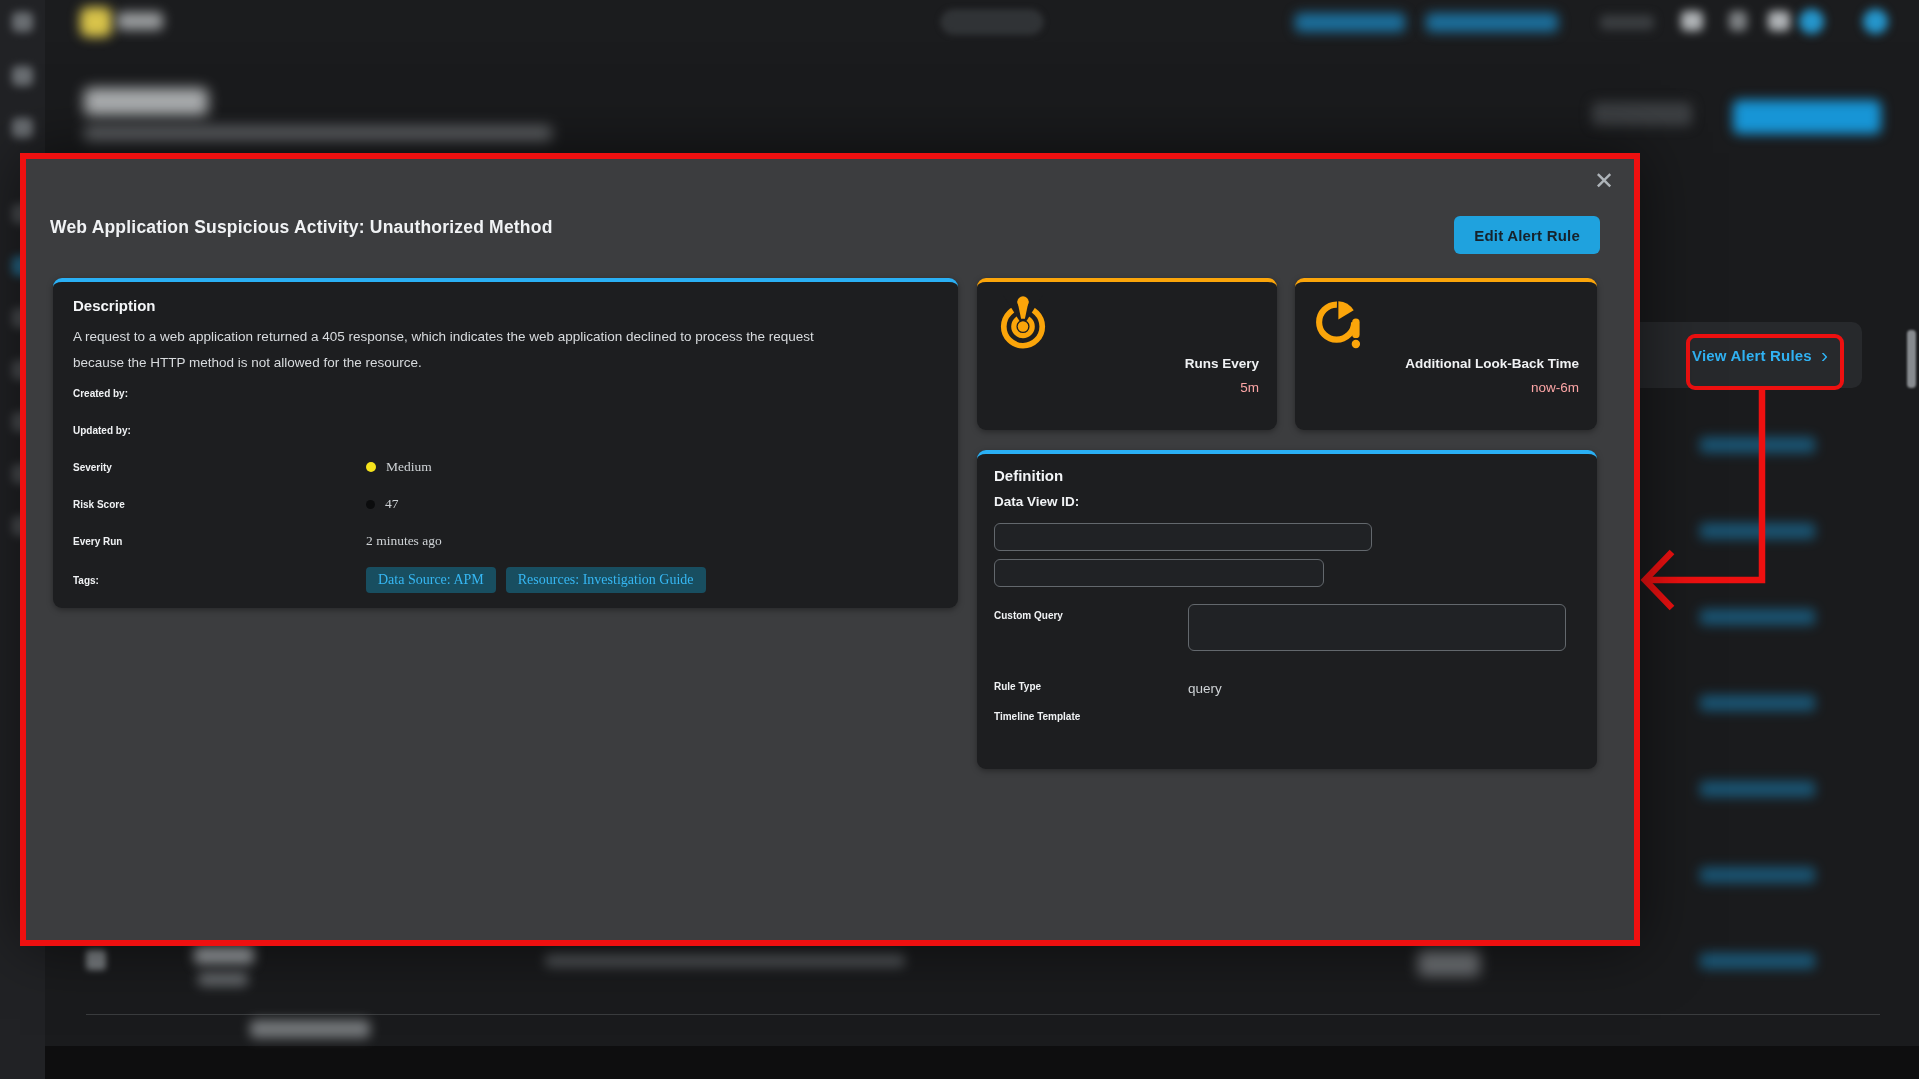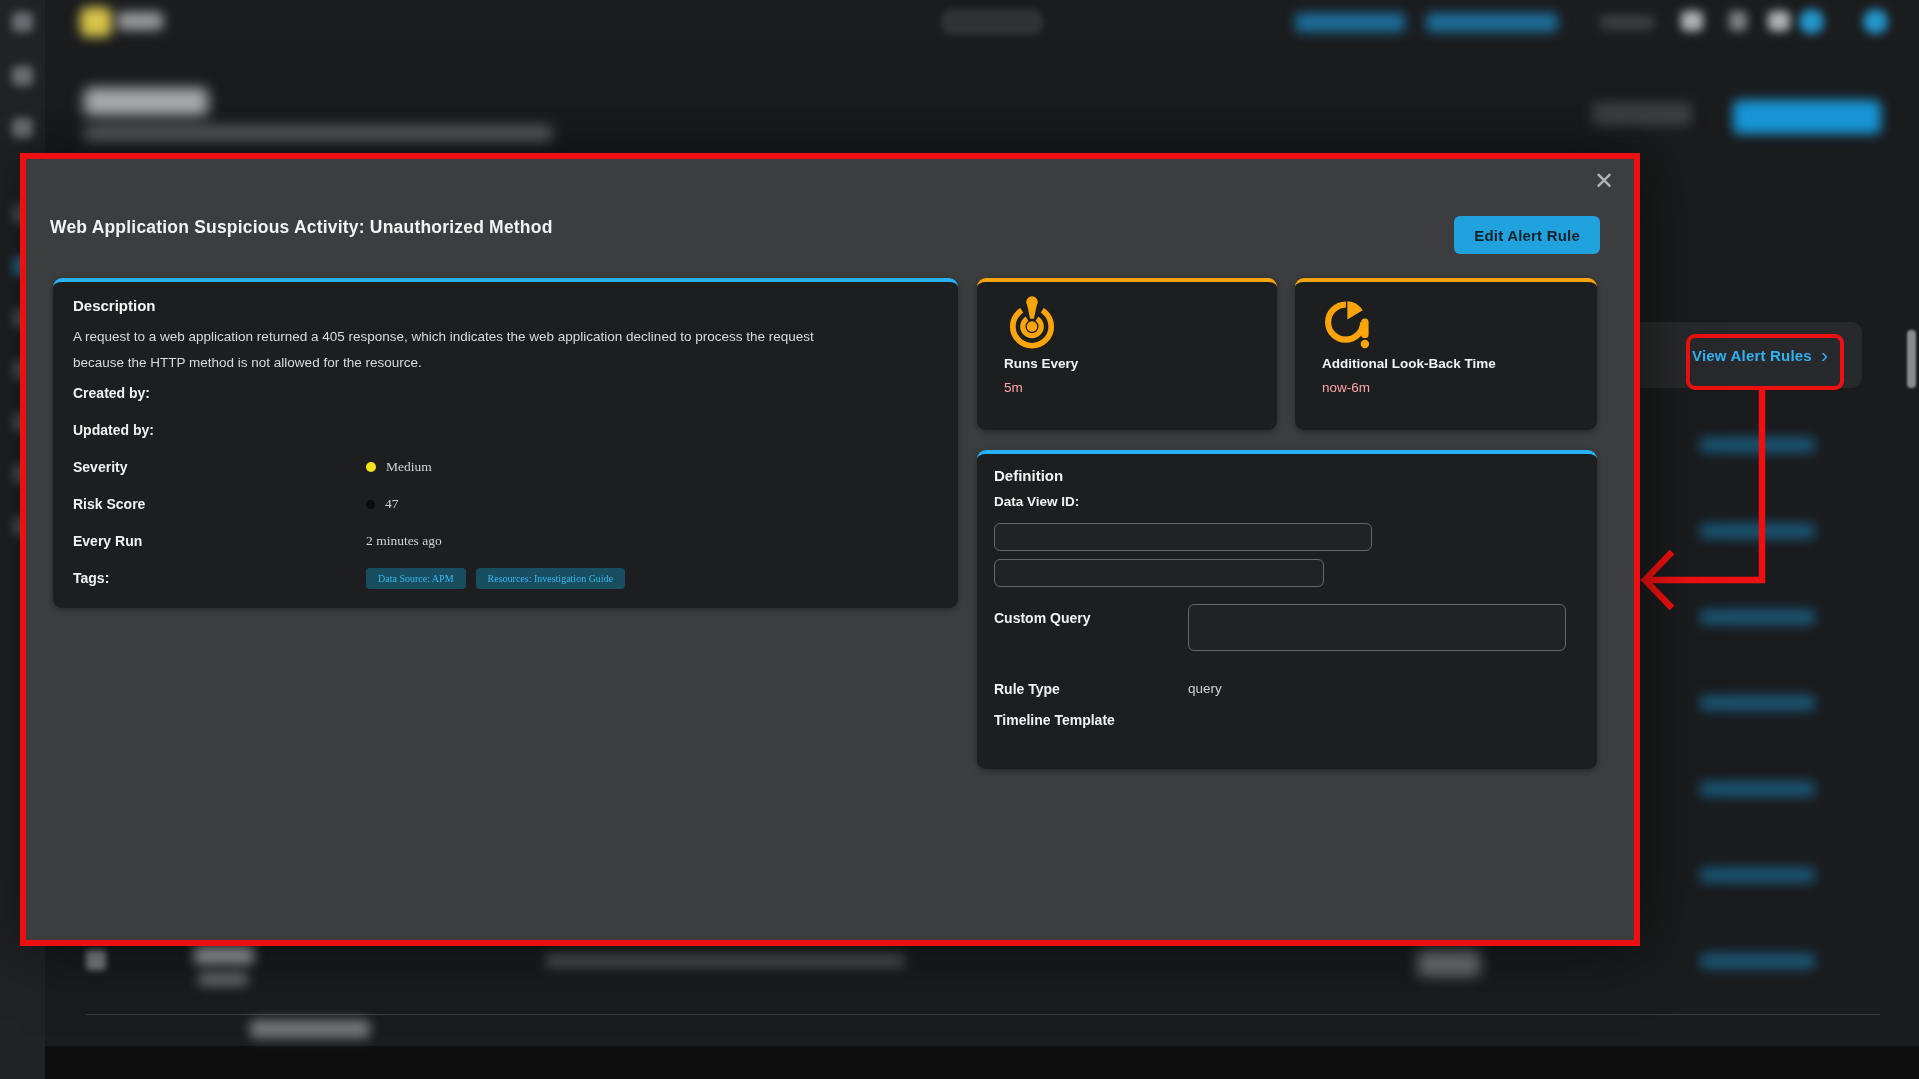--- a/index.html
+++ b/index.html
@@ -90,29 +90,29 @@
 
   .panel { position:absolute; background:#1d1e20; border-radius:9px;
            border-top:4px solid #2ab0f5; box-shadow:0 2px 6px rgba(0,0,0,.35); }
   .panel.orange { border-top-color:#fba50a; }
 
   .desc-panel { left:27px; top:119px; width:905px; height:330px; padding:15px 20px; }
   .panel-h { font-size:15px; font-weight:bold; color:#f3f5f7; }
   .desc-body { margin-top:10px; font-size:13.5px; line-height:26px; color:#d8dbde; }
   .f-row { display:grid; grid-template-columns:293px 1fr; align-items:center;
            margin-top:15px; min-height:22px; }
-  .f-label { font-size:14px; font-weight:bold; color:#f0f2f4; }
+  .f-label { font-size:10px; font-weight:bold; color:#f0f2f4; }
   .f-value { font-size:13.5px; color:#cfd3d6; display:flex; align-items:center;font-family:Liberation Serif, serif; }
   .dot { width:10px; height:10px; border-radius:50%; margin-right:10px; flex:0 0 auto; }
   .dot-yellow { background:#f5e31c; }
   .dot-dark { background:#0b0c0d; }
-  .tag-badge { background:#184e60; color:#36b7f3; font-size:10px; padding:5px 12px;
+  .tag-badge { background:#184e60; color:#36b7f3; font-size:14px; padding:5px 12px;
                border-radius:4px; margin-right:10px; cursor:pointer; white-space:nowrap; }
 
-  .card { padding:13px 27px; }
+  .card { padding:13px 18px;text-align:right; }
   .card-1 { left:951px; top:119px; width:300px; height:152px; }
   .card-2 { left:1269px; top:119px; width:302px; height:152px; }
   .card-icon { width:56px; height:56px; display:block; }
   .card-label { margin-top:5px; font-size:13.5px; font-weight:bold; color:#f0f2f4; }
   .card-value { margin-top:9px; font-size:13.5px; color:#fca5a5; }
 
   .def-panel { left:951px; top:291px; width:620px; height:319px; padding:13px 17px; }
   .def-sub { margin-top:10px; font-size:13.5px; font-weight:bold; color:#f0f2f4; }
   .def-row { display:grid; grid-template-columns:194px 1fr; margin-top:14px; }
   .def-inputs { display:flex; flex-direction:column; gap:8px; }

